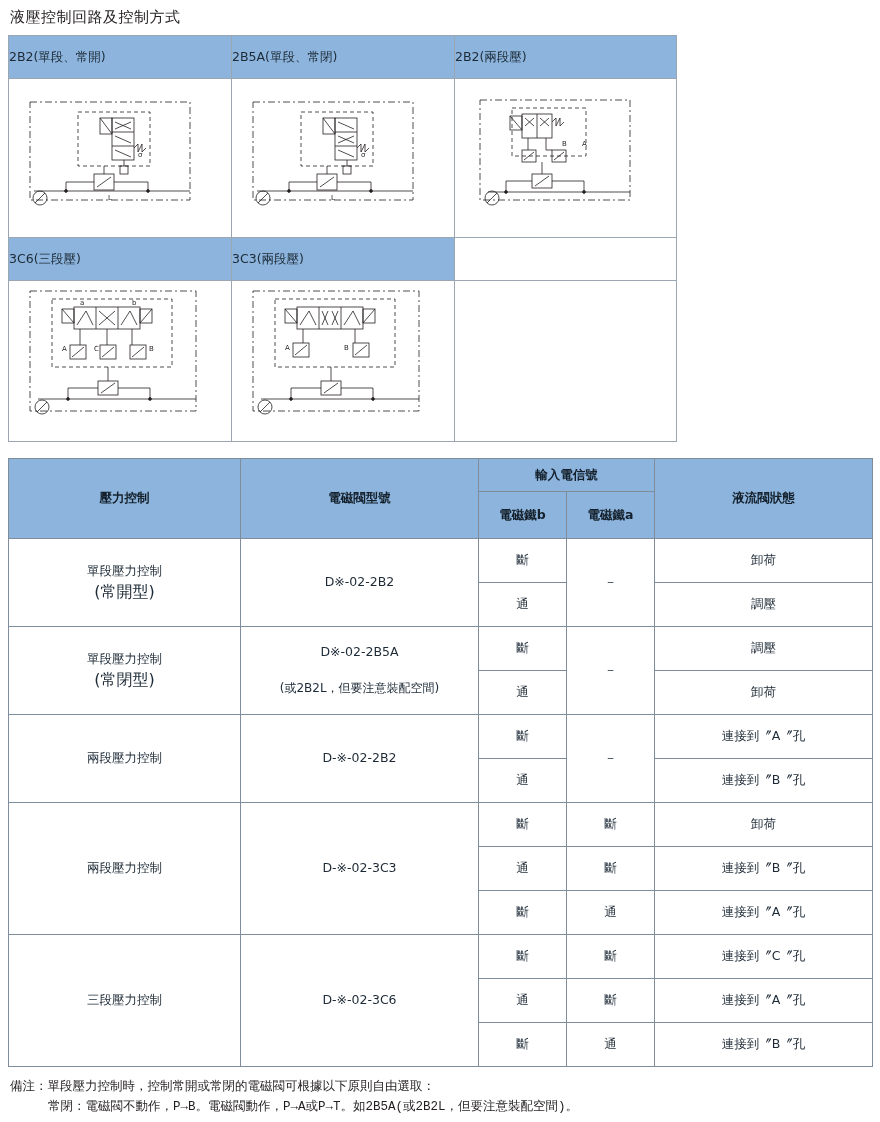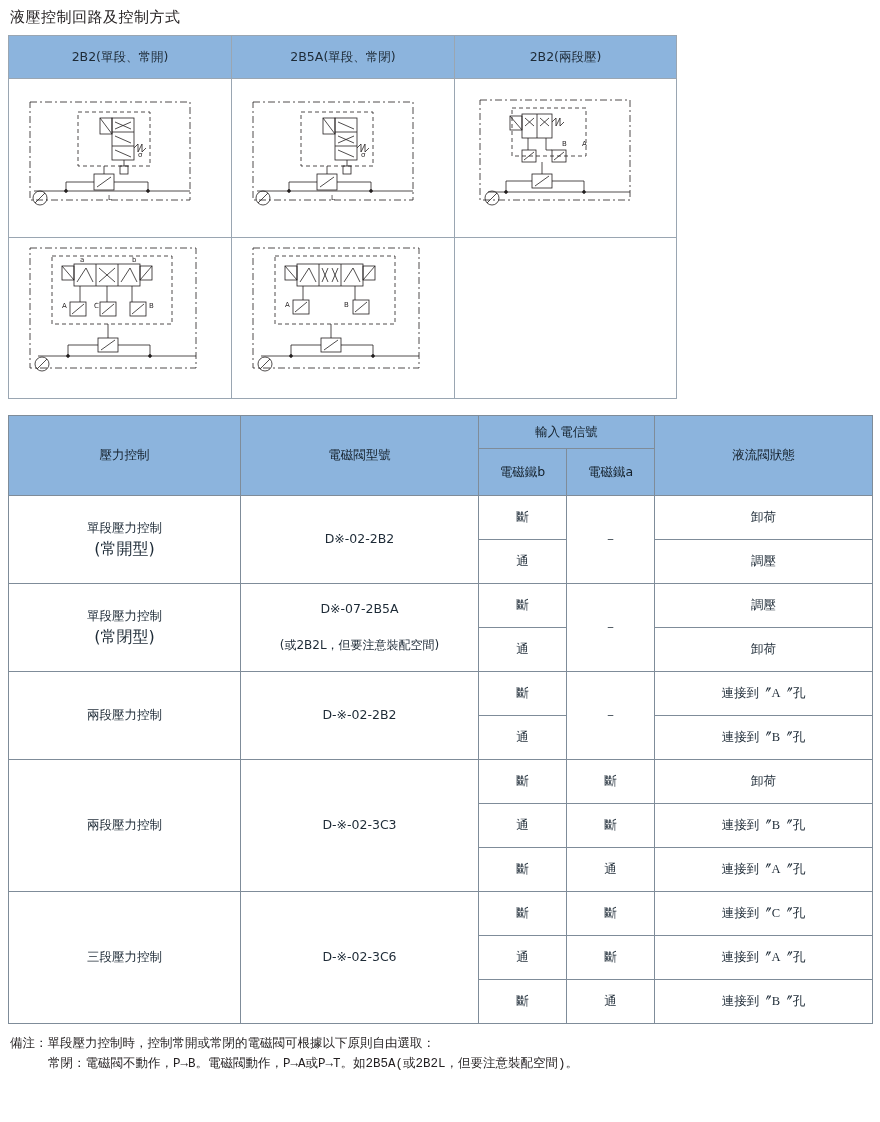--- a/index.html
+++ b/index.html
@@ -35,21 +35,20 @@
     table-layout: fixed;
   }
   table.sym td {
     border: 1px solid #9aa6b2;
     padding: 0;
     vertical-align: middle;
   }
   td.sym-head {
     background: #8cb4dd;
     height: 42px;
-    text-align: center;
     font-size: 12.5px;
     color: #1d2a36;
   }
   td.sym-cell {
     height: 158px;
     background: #ffffff;
     text-align: center;
   }
   td.sym-blank {
     background: #ffffff;
@@ -75,41 +74,41 @@
     margin-top: 16px;
   }
   table.data th, table.data td {
     border: 1px solid #7f8c99;
     text-align: center;
     font-size: 12.5px;
     color: #1d2a36;
   }
   table.data thead th {
     background: #8cb4dd;
-    font-weight: normal;
+    font-weight: bold;
     color: #14202b;
   }
   .th-press { height: 74px; font-size: 13px; }
   .th-model { height: 74px; font-size: 13px; }
   .th-input { height: 30px; font-size: 13px; }
   .th-sol   { height: 44px; font-size: 12.5px; }
   .th-state { height: 74px; font-size: 13px; }
 
   table.data tbody td {
     background: #ffffff;
     height: 41px;
     line-height: 1.45;
   }
   td.cell-label { font-size: 12.5px; }
   td.cell-label .sub { display: block; font-size: 16px; }
   td.cell-model { font-size: 12.5px; }
   td.cell-model .note { display: block; font-size: 12px; margin-top: 19px; }
   td.cell-sig { font-size: 12.5px; }
   td.cell-dash { font-size: 13px; }
-  td.cell-state { font-size: 12.5px; font-family: Liberation Serif, serif; }
+  td.cell-state { font-size: 12.5px; }
 
   
   .notes {
     margin-top: 10px;
     font-size: 12.5px;
     line-height: 1.62;
     color: #231f20;
     padding-left: 2px;
   }
   .notes .n-line { white-space: nowrap; font-family: Liberation Mono, monospace; }
@@ -256,20 +255,25 @@
                 <circle cx="26" cy="110" r="7"></circle>
                 <line x1="21" y1="115" x2="31" y2="105"></line>
                 <circle cx="40" cy="104" r="1.4" fill="#231f20"></circle>
                 <circle cx="118" cy="104" r="1.4" fill="#231f20"></circle>
               </g>
               <text x="96" y="58" font-size="7" fill="#231f20" font-family="DejaVu Sans">B</text>
               <text x="116" y="58" font-size="7" fill="#231f20" font-family="DejaVu Sans">A</text>
             </svg>
           </div>
         </td>
+      </tr>
+      <tr>
+        <td class="sym-head">3C6(三段壓)</td>
+        <td class="sym-head">3C3(兩段壓)</td>
+        <td class="sym-blank"></td>
       </tr>
       <tr>
         <td class="sym-cell">
           <div class="sym-wrap">
             <svg width="200" height="160" viewBox="0 0 200 160">
               <g fill="none" stroke="#231f20" stroke-width="0.8">
                 <rect x="10" y="10" width="166" height="120" stroke-dasharray="7 3 2 3"></rect>
                 <rect x="32" y="18" width="120" height="68" stroke-dasharray="4 3"></rect>
 
                 <rect x="54" y="26" width="66" height="22"></rect>
@@ -397,21 +401,21 @@
         <td class="cell-sig">通</td>
         <td class="cell-state">調壓</td>
       </tr>
 
       <tr>
         <td class="cell-label" rowspan="2">
           <span>單段壓力控制</span>
           <span class="sub">(常閉型)</span>
         </td>
         <td class="cell-model" rowspan="2">
-          <span>D※-07-2B5A</span>
+          <span>D※-02-2B5A</span>
           <span class="note">(或2B2L，但要注意裝配空間)</span>
         </td>
         <td class="cell-sig">斷</td>
         <td class="cell-dash" rowspan="2">－</td>
         <td class="cell-state">調壓</td>
       </tr>
       <tr>
         <td class="cell-sig">通</td>
         <td class="cell-state">卸荷</td>
       </tr>

